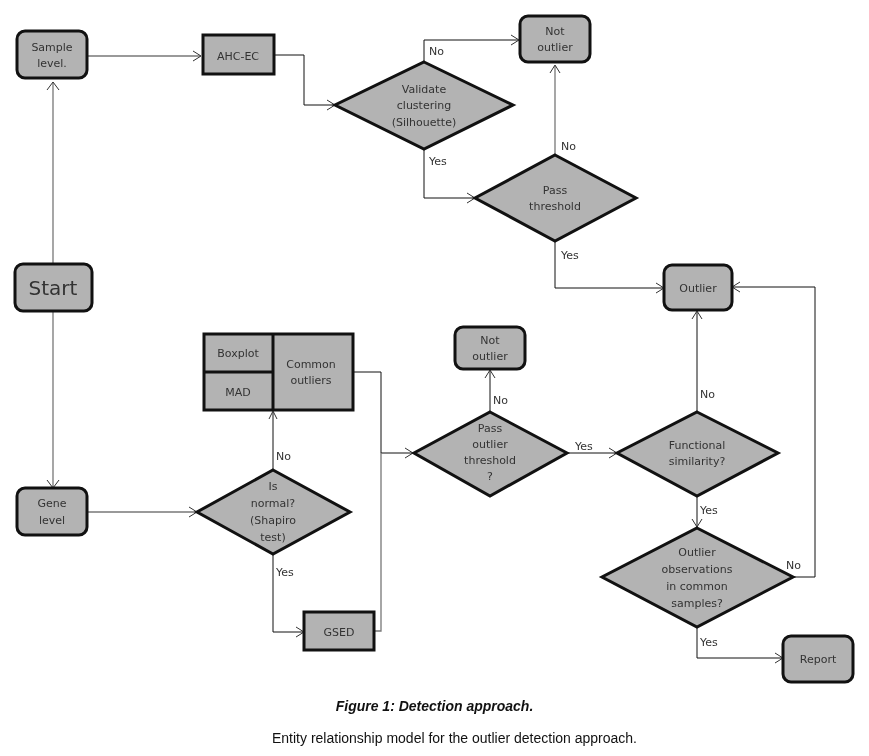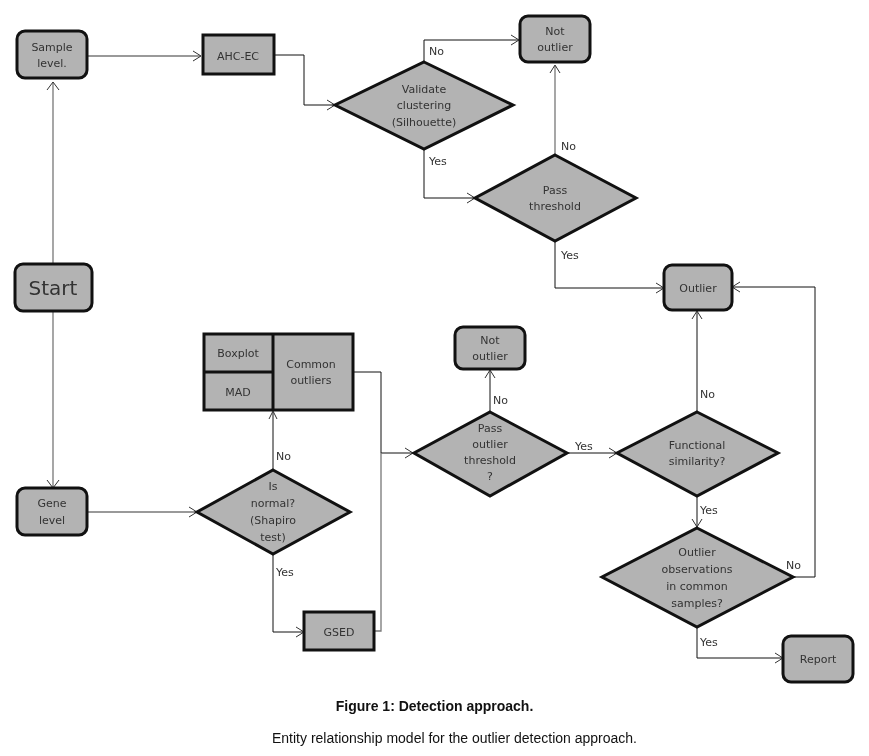--- a/index.html
+++ b/index.html
@@ -5,21 +5,21 @@
   html, body { margin: 0; padding: 0; background: #ffffff; }
   body { width: 869px; height: 756px; position: relative; overflow: hidden; font-family: "DejaVu Sans", sans-serif; }
   #diagram { position: absolute; left: 0; top: 0; }
   .node-text { font-family: "DejaVu Sans", sans-serif; font-size: 11px; fill: #333333; text-anchor: middle; }
   .big-text { font-size: 20px; }
   .edge-label { font-family: "DejaVu Sans", sans-serif; font-size: 11px; fill: #333333; }
   .shape { fill: #b3b3b3; stroke: #111111; stroke-width: 3; }
   .conn { fill: none; stroke: #111111; stroke-width: 1; }
   .conn-gray { fill: none; stroke: #777777; stroke-width: 1.3; }
   .arrow { fill: none; stroke: #333333; stroke-width: 1; }
-  .caption-title { position: absolute; left: 0; width: 869px; top: 698px; text-align: center; font-family: "Liberation Sans", sans-serif; font-weight: bold; font-size: 14px; color: #111; }
+  .caption-title { position: absolute; left: 0; width: 869px; top: 698px; text-align: center; font-family: "Liberation Sans", sans-serif; font-weight: bold; font-size: 14px; color: #111; font-style: italic; }
   .caption-sub { position: absolute; left: 0; width: 869px; top: 730px; text-align: center; font-family: "Liberation Sans", sans-serif; font-size: 14px; color: #111; padding-left: 20px; }
 </style>
 </head>
 <body>
 
 <svg id="diagram" width="869" height="700" viewBox="0 0 869 700">
 
   <path class="conn-gray" d="M53 264 V82"></path>
   <path class="arrow" d="M47 90 L53 82 L59 90"></path>
 

